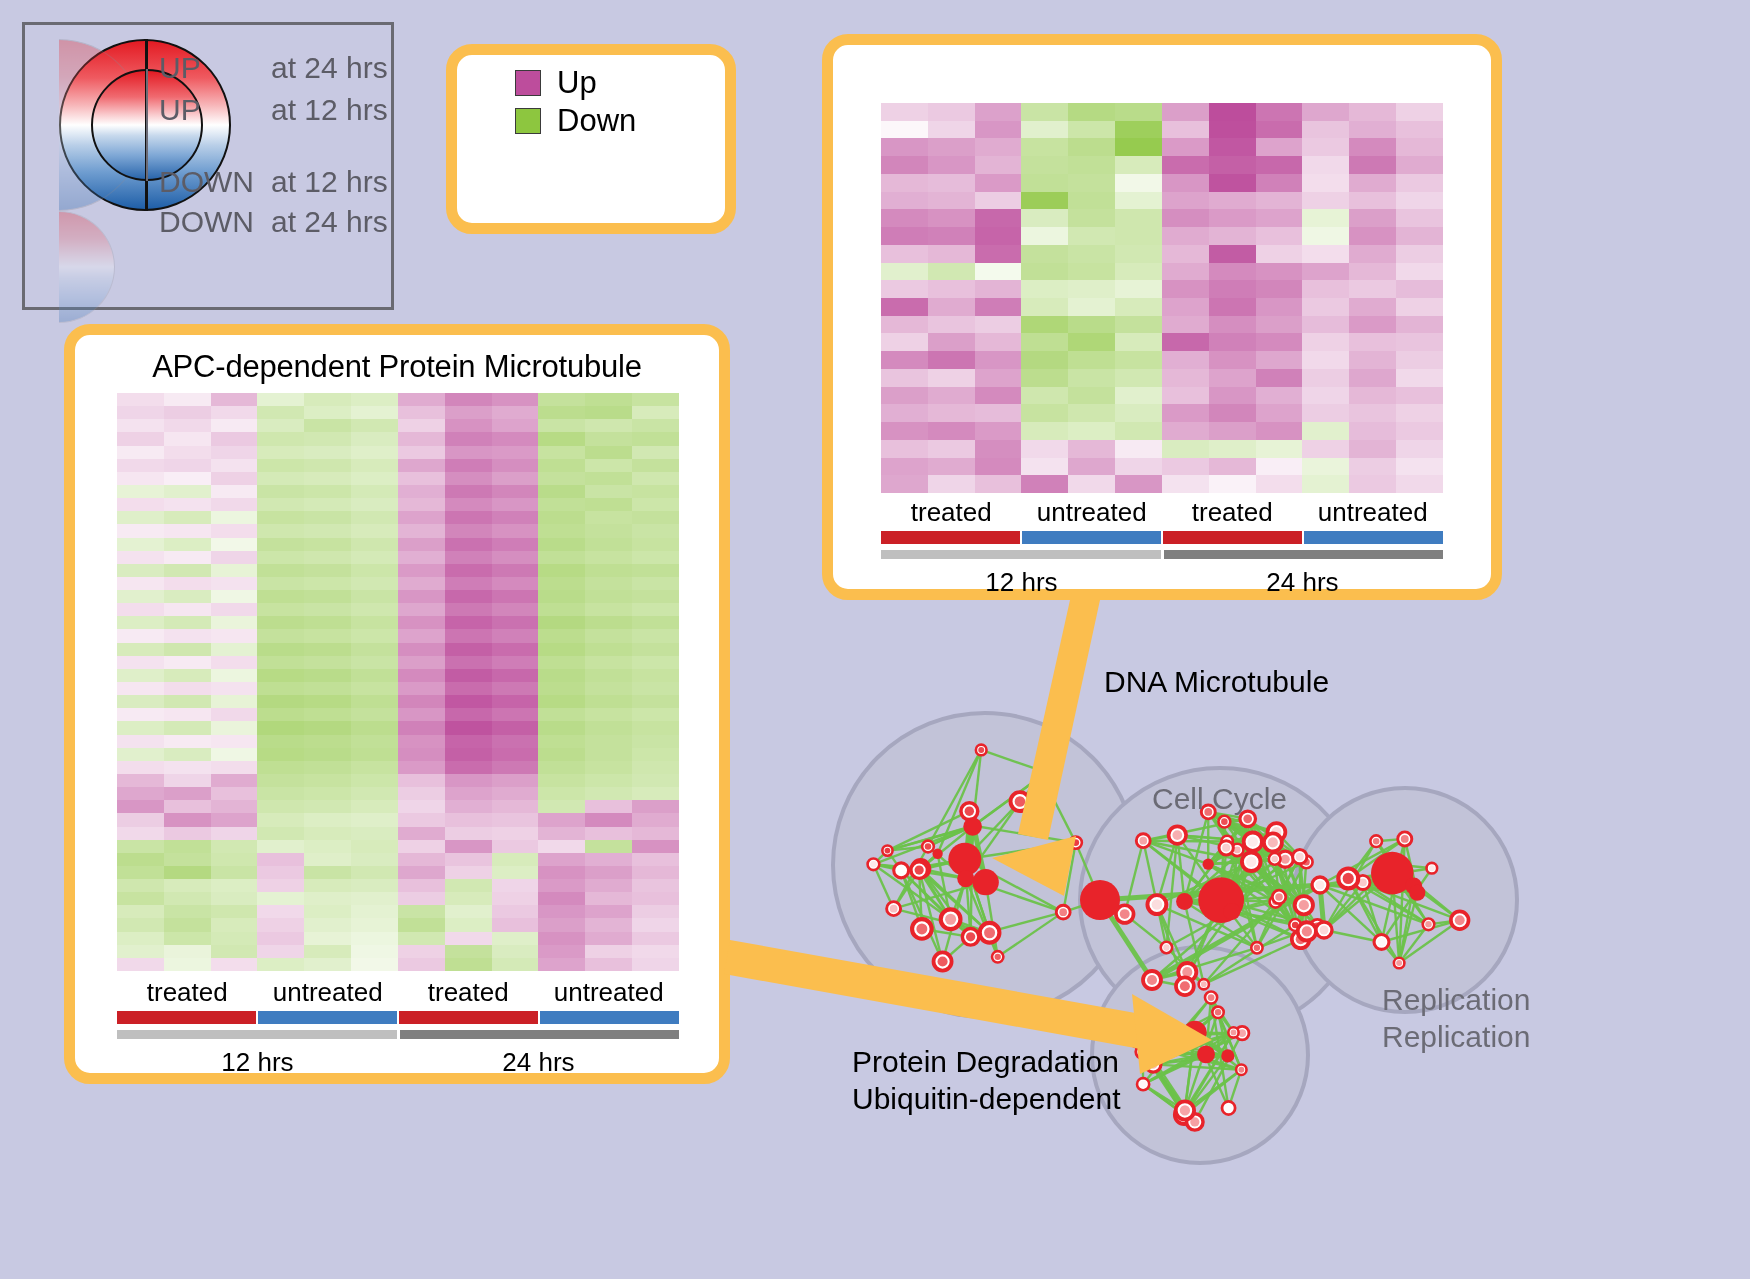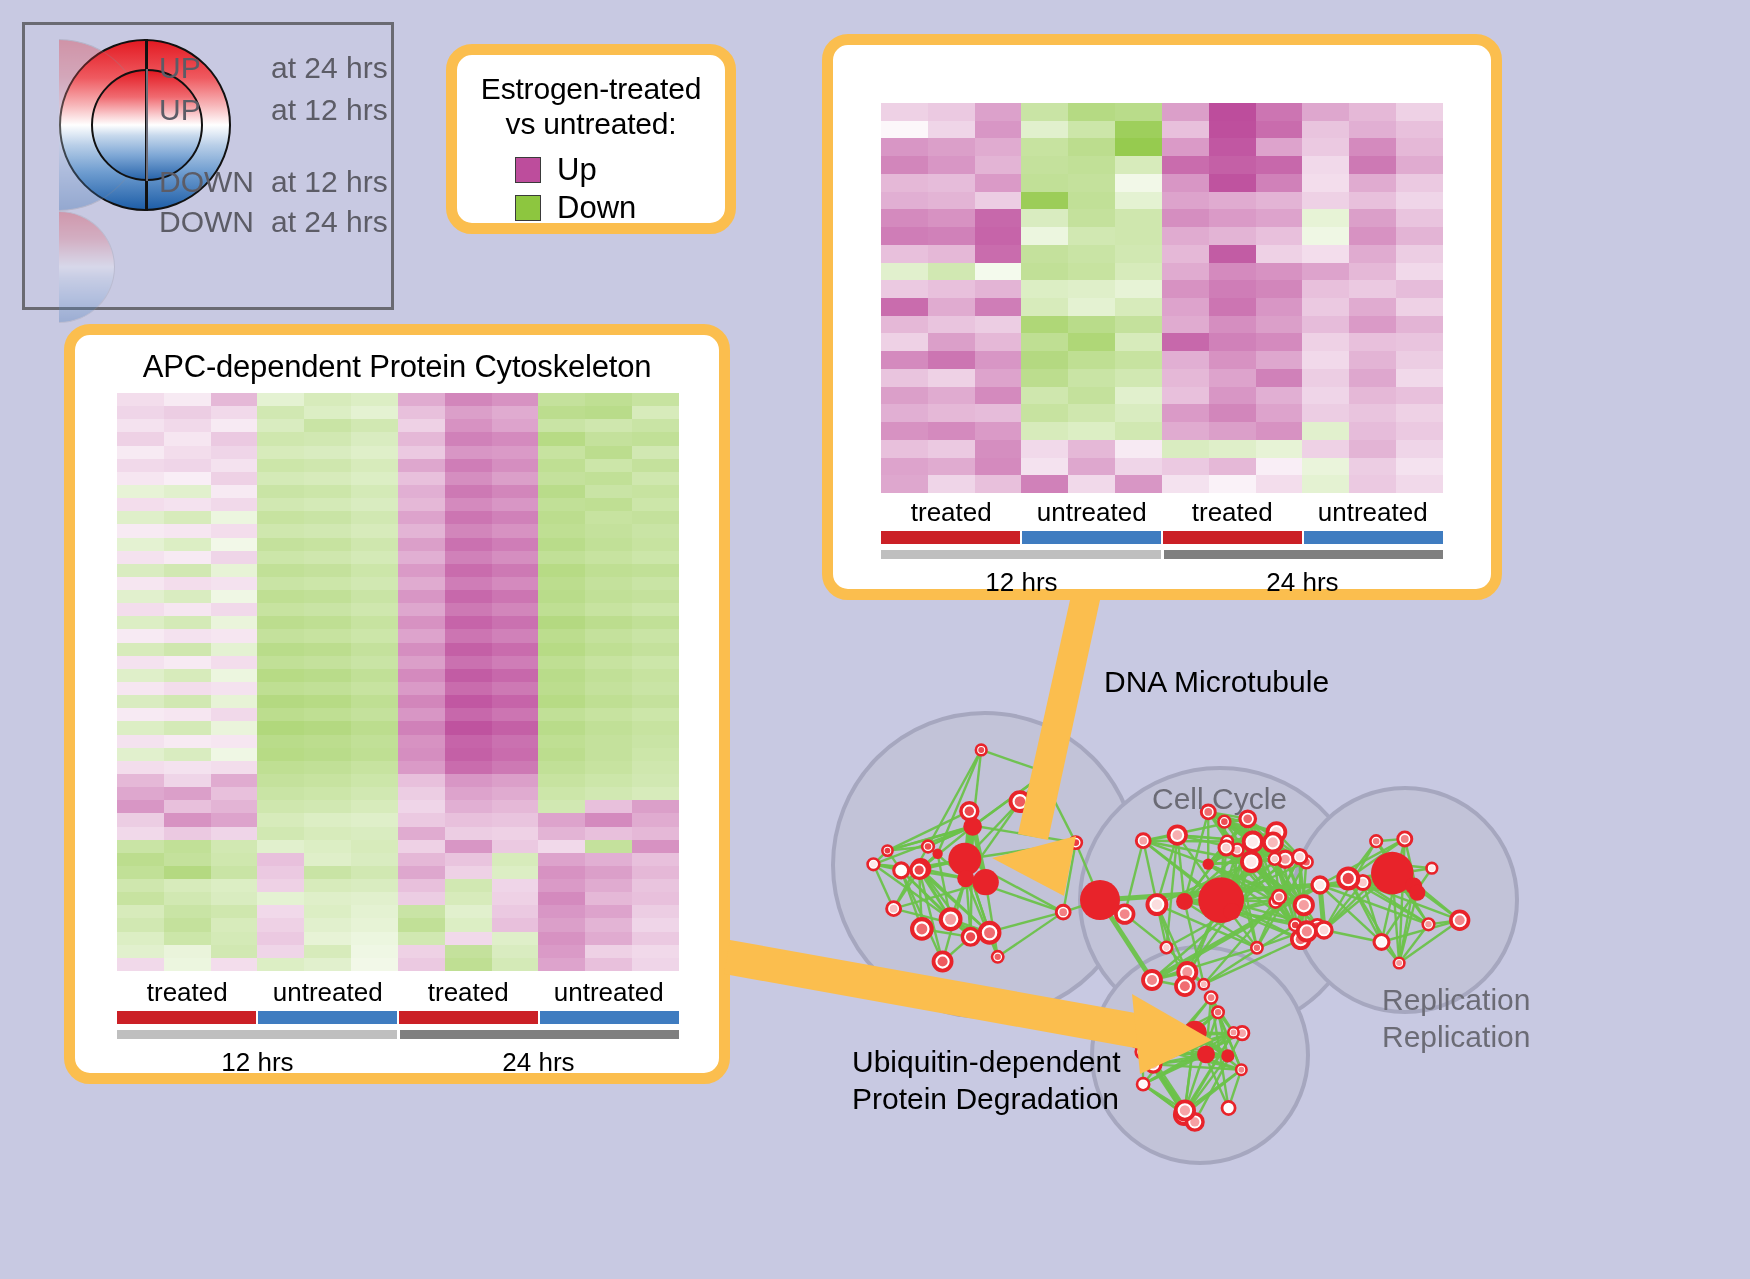--- a/index.html
+++ b/index.html
@@ -130,24 +130,20 @@
       <span class="key-dir">DOWN</span><span>at 12 hrs</span>
     </div>
     <div class="key-row" id="kr3">
       <span class="key-dir">DOWN</span><span>at 24 hrs</span>
     </div>
     <div id="key-caption">
     </div>
   </div>
 
   <div class="panel" id="legend-panel">
-    <div class="panel-title">
-      <div>Estrogen-treated</div>
-      <div>vs untreated:</div>
-    </div>
     <div id="legend-items">
       <div class="legend-item">
         <span class="legend-swatch" id="sw-up" style="background: rgb(189, 77, 156);"></span>
         <span class="legend-label">Up</span>
       </div>
       <div class="legend-item">
         <span class="legend-swatch" id="sw-down" style="background: rgb(141, 198, 63);"></span>
         <span class="legend-label">Down</span>
       </div>
     </div>
@@ -440,21 +436,21 @@
           <div class="time-bar time-24"></div>
         </div>
         <div class="axis-row" style="grid-template-columns:repeat(2,1fr);">
           <div class="time-label">12 hrs</div>
           <div class="time-label">24 hrs</div>
         </div>
       </div>
   </div>
 
   <div class="panel" id="panel-apc">
-    <div class="panel-title">APC-dependent Protein Cytoskeleton</div>
+    <div class="panel-title">APC-dependent Protein Microtubule</div>
     <div class="hm-wrap" id="hm-apc-wrap" style="left:42px; top:58px; width:562px; height:578px;">
       <div class="heatmap" id="hm-apc" style="width: 562px; height: 578px; grid-template-columns: repeat(12, 1fr); grid-template-rows: repeat(44, 1fr);">
           <div class="hm-cell" style="background:rgb(243,221,236)"></div>
           <div class="hm-cell" style="background:rgb(247,234,243)"></div>
           <div class="hm-cell" style="background:rgb(229,184,215)"></div>
           <div class="hm-cell" style="background:rgb(228,242,210)"></div>
           <div class="hm-cell" style="background:rgb(215,235,187)"></div>
           <div class="hm-cell" style="background:rgb(220,238,196)"></div>
           <div class="hm-cell" style="background:rgb(224,171,208)"></div>
           <div class="hm-cell" style="background:rgb(210,134,187)"></div>
@@ -1545,22 +1541,22 @@
       </svg>
   </div>
 
   <div class="net-label" id="lbl-dna">DNA Microtubule</div>
   <div class="net-label" id="lbl-cc">Cell Cycle</div>
   <div class="net-label" id="lbl-mt">
     <div>Replication</div>
     <div>Replication</div>
   </div>
   <div class="net-label" id="lbl-ub">
+    <div>Protein Degradation</div>
     <div>Ubiquitin-dependent</div>
-    <div>Protein Degradation</div>
   </div>
 
   <svg id="arrows" width="1750" height="1279">
 
     <path d="M 1070 600 L 1100 600 L 1048 840 L 1018 834 Z" fill="#fbbe4e"></path>
     <path d="M 992 858 L 1076 836 L 1064 896 Z" fill="#fbbe4e"></path>
 
     <path d="M 730 940 L 1152 1016 L 1146 1050 L 724 974 Z" fill="#fbbe4e"></path>
     <path d="M 1132 994 L 1212 1040 L 1140 1074 Z" fill="#fbbe4e"></path>
   </svg>

